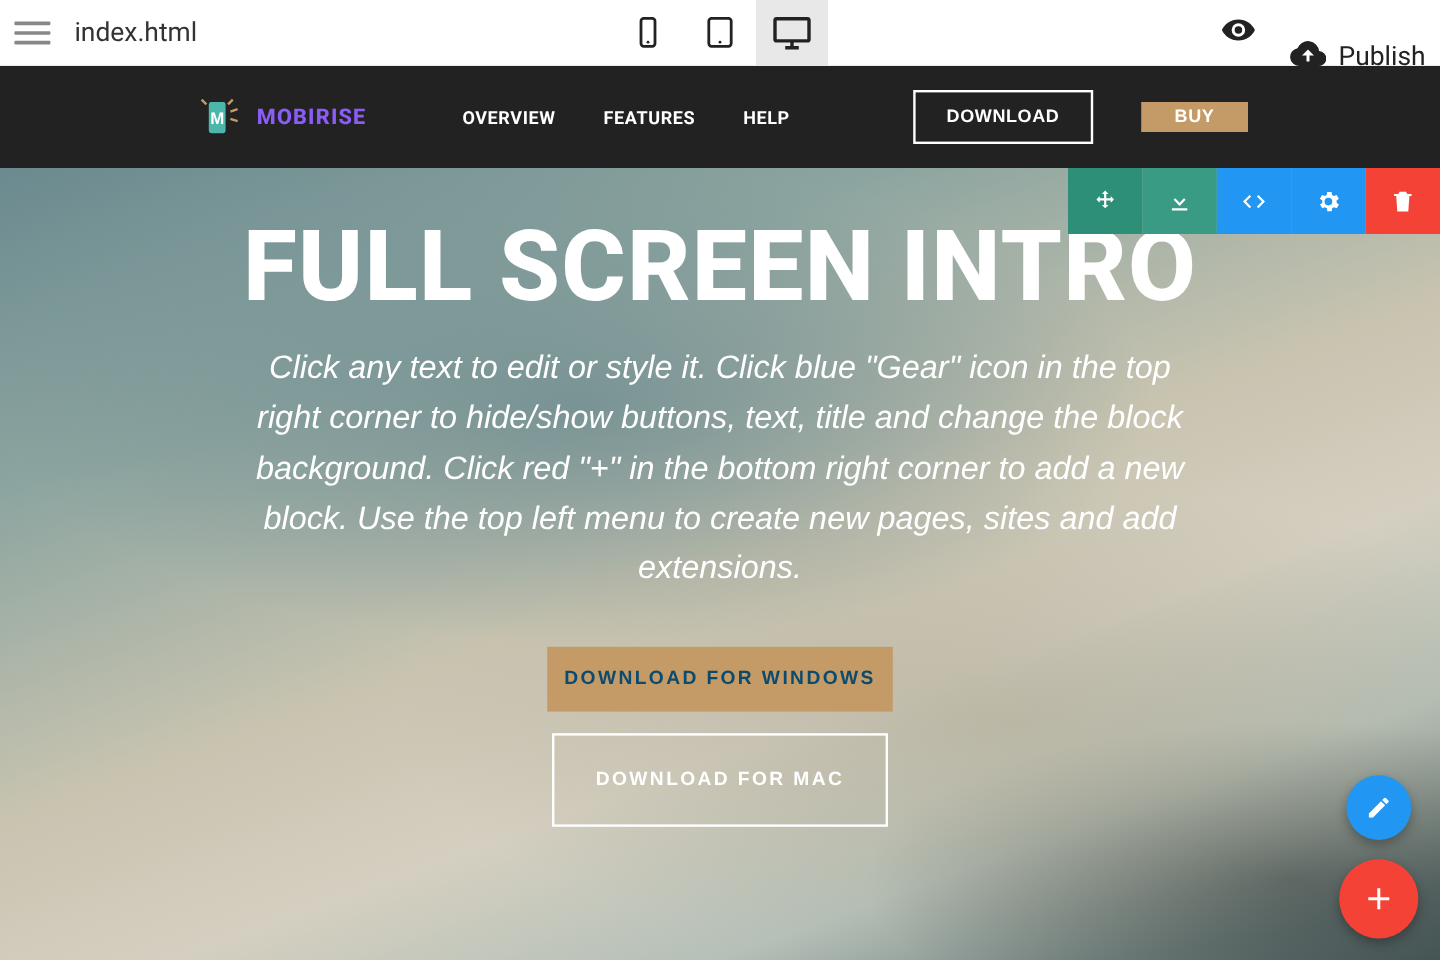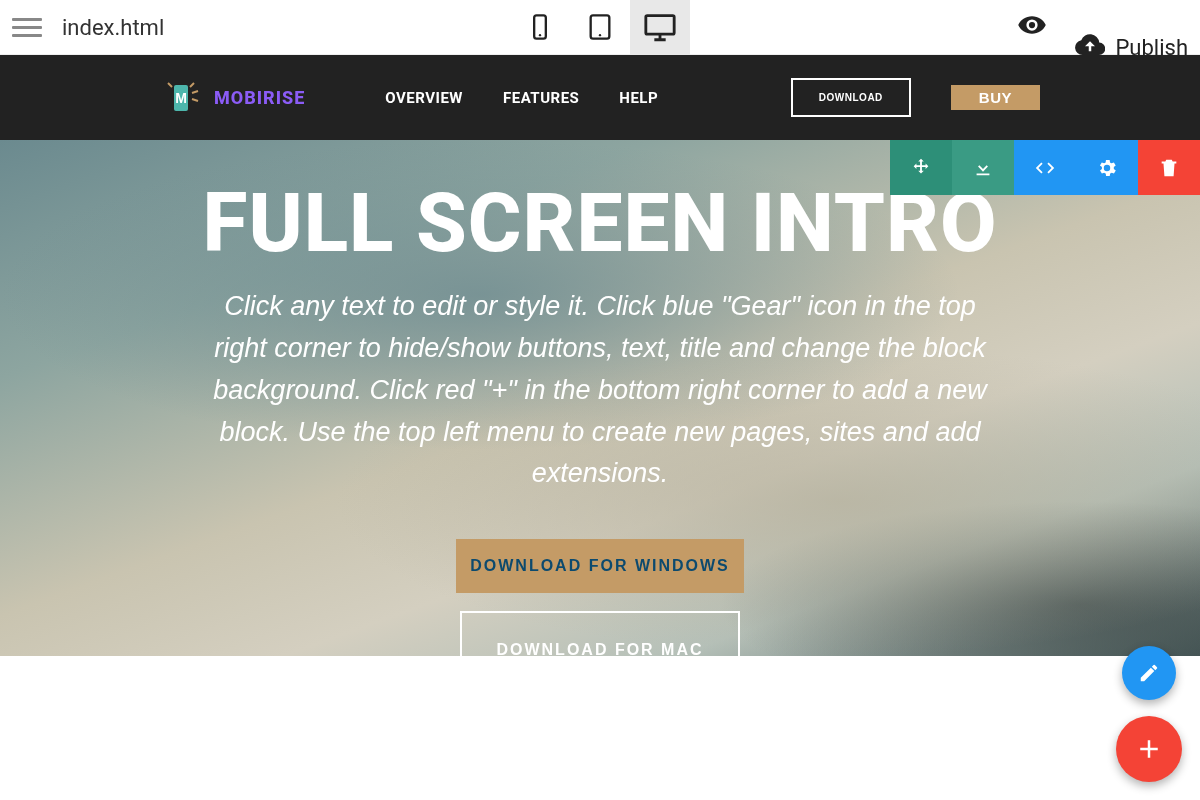--- a/index.html
+++ b/index.html
@@ -20,36 +20,36 @@
 .publish-group { display: flex; align-items: center; gap: 10px; cursor: pointer; margin-top: 40px; }
 .publish-text { font-size: 22px; color: #222; }
 
 
 .site-nav { height: 85px; background: #222; display: flex; align-items: center; padding: 0 160px 0 160px; gap: 40px; position: relative; }
 .logo-group { display: flex; align-items: center; gap: 12px; margin-right: 40px; }
 .logo-box { width: 42px; height: 42px; position: relative; }
 .logo-box svg { width: 100%; height: 100%; }
 .logo-text { color: #8b5cf6; font-weight: 800; font-size: 18px; letter-spacing: 1px; }
 .nav-link { color: #fff; font-weight: 700; font-size: 15px; letter-spacing: 0.5px; cursor: pointer; }
-.nav-btn-outline { border: 2px solid #fff; color: #fff; padding: 12px 26px; font-weight: 700; font-size: 10px; letter-spacing: 0.5px; cursor: pointer; background: transparent; }
+.nav-btn-outline { border: 2px solid #fff; color: #fff; padding: 12px 26px; font-weight: 700; font-size: 15px; letter-spacing: 0.5px; cursor: pointer; background: transparent; }
 .nav-btn-solid { background: #c49b66; color: #fff; padding: 4px 28px; font-weight: 700; font-size: 15px; letter-spacing: 0.5px; cursor: pointer; border: none; }
 .nav-spacer { flex: 1; }
 
 
 .block-toolbar { position: absolute; top: 140px; right: 0; display: flex; height: 55px; z-index: 10; }
 .tool-btn { width: 62px; height: 55px; display: flex; align-items: center; justify-content: center; cursor: pointer; }
 .tool-btn svg { width: 22px; height: 22px; fill: #fff; }
 .tool-move { background: #2d8f78; }
 .tool-save { background: #3a9b84; }
 .tool-code { background: #2196f3; }
 .tool-gear { background: #2196f3; }
 .tool-delete { background: #f44336; }
 
 
-.hero { height: 516px; position: relative; background: linear-gradient(160deg, #6b8a8f 0%, #8da5a0 25%, #c9c4b0 50%, #d4cfc0 65%, #b5c0b8 80%, #4a5c5c 100%); display: flex; flex-direction: column; align-items: center; padding-top: 40px; overflow: hidden; }
+.hero { height: 660px; position: relative; background: linear-gradient(160deg, #6b8a8f 0%, #8da5a0 25%, #c9c4b0 50%, #d4cfc0 65%, #b5c0b8 80%, #4a5c5c 100%); display: flex; flex-direction: column; align-items: center; padding-top: 40px; overflow: hidden; }
 .hero::before { content: ''; position: absolute; inset: 0; background: radial-gradient(ellipse 80% 60% at 40% 30%, rgba(110,140,145,0.8) 0%, transparent 50%), radial-gradient(ellipse 70% 50% at 70% 70%, rgba(180,175,155,0.7) 0%, transparent 60%), radial-gradient(ellipse 60% 40% at 90% 90%, rgba(50,60,60,0.6) 0%, transparent 50%); }
 .hero > * { position: relative; z-index: 2; }
 .hero-title { color: #fff; font-size: 82px; font-weight: 800; letter-spacing: 1px; text-align: center; line-height: 1.05; margin-bottom: 20px; }
 .hero-sub { color: #fff; font-family: Liberation Sans, sans-serif; font-style: italic; font-size: 27px; text-align: center; line-height: 1.55; max-width: 780px; margin-bottom: 44px; }
 .hero-btn-solid { background: #c49b66; color: #0c4a6e; padding: 18px 14px; font-weight: 700; font-size: 16px; letter-spacing: 2px; cursor: pointer; border: none; margin-bottom: 18px; }
 .hero-btn-outline { border: 2px solid #fff; background: transparent; color: #fff; padding: 28px 34px; font-weight: 700; font-size: 16px; letter-spacing: 2px; cursor: pointer; }
 
 
 .fab { position: absolute; right: 24px; width: 54px; height: 54px; border-radius: 50%; display: flex; align-items: center; justify-content: center; cursor: pointer; box-shadow: 0 4px 10px rgba(0,0,0,0.3); }
 .fab-edit { bottom: 100px; background: #2196f3; }

